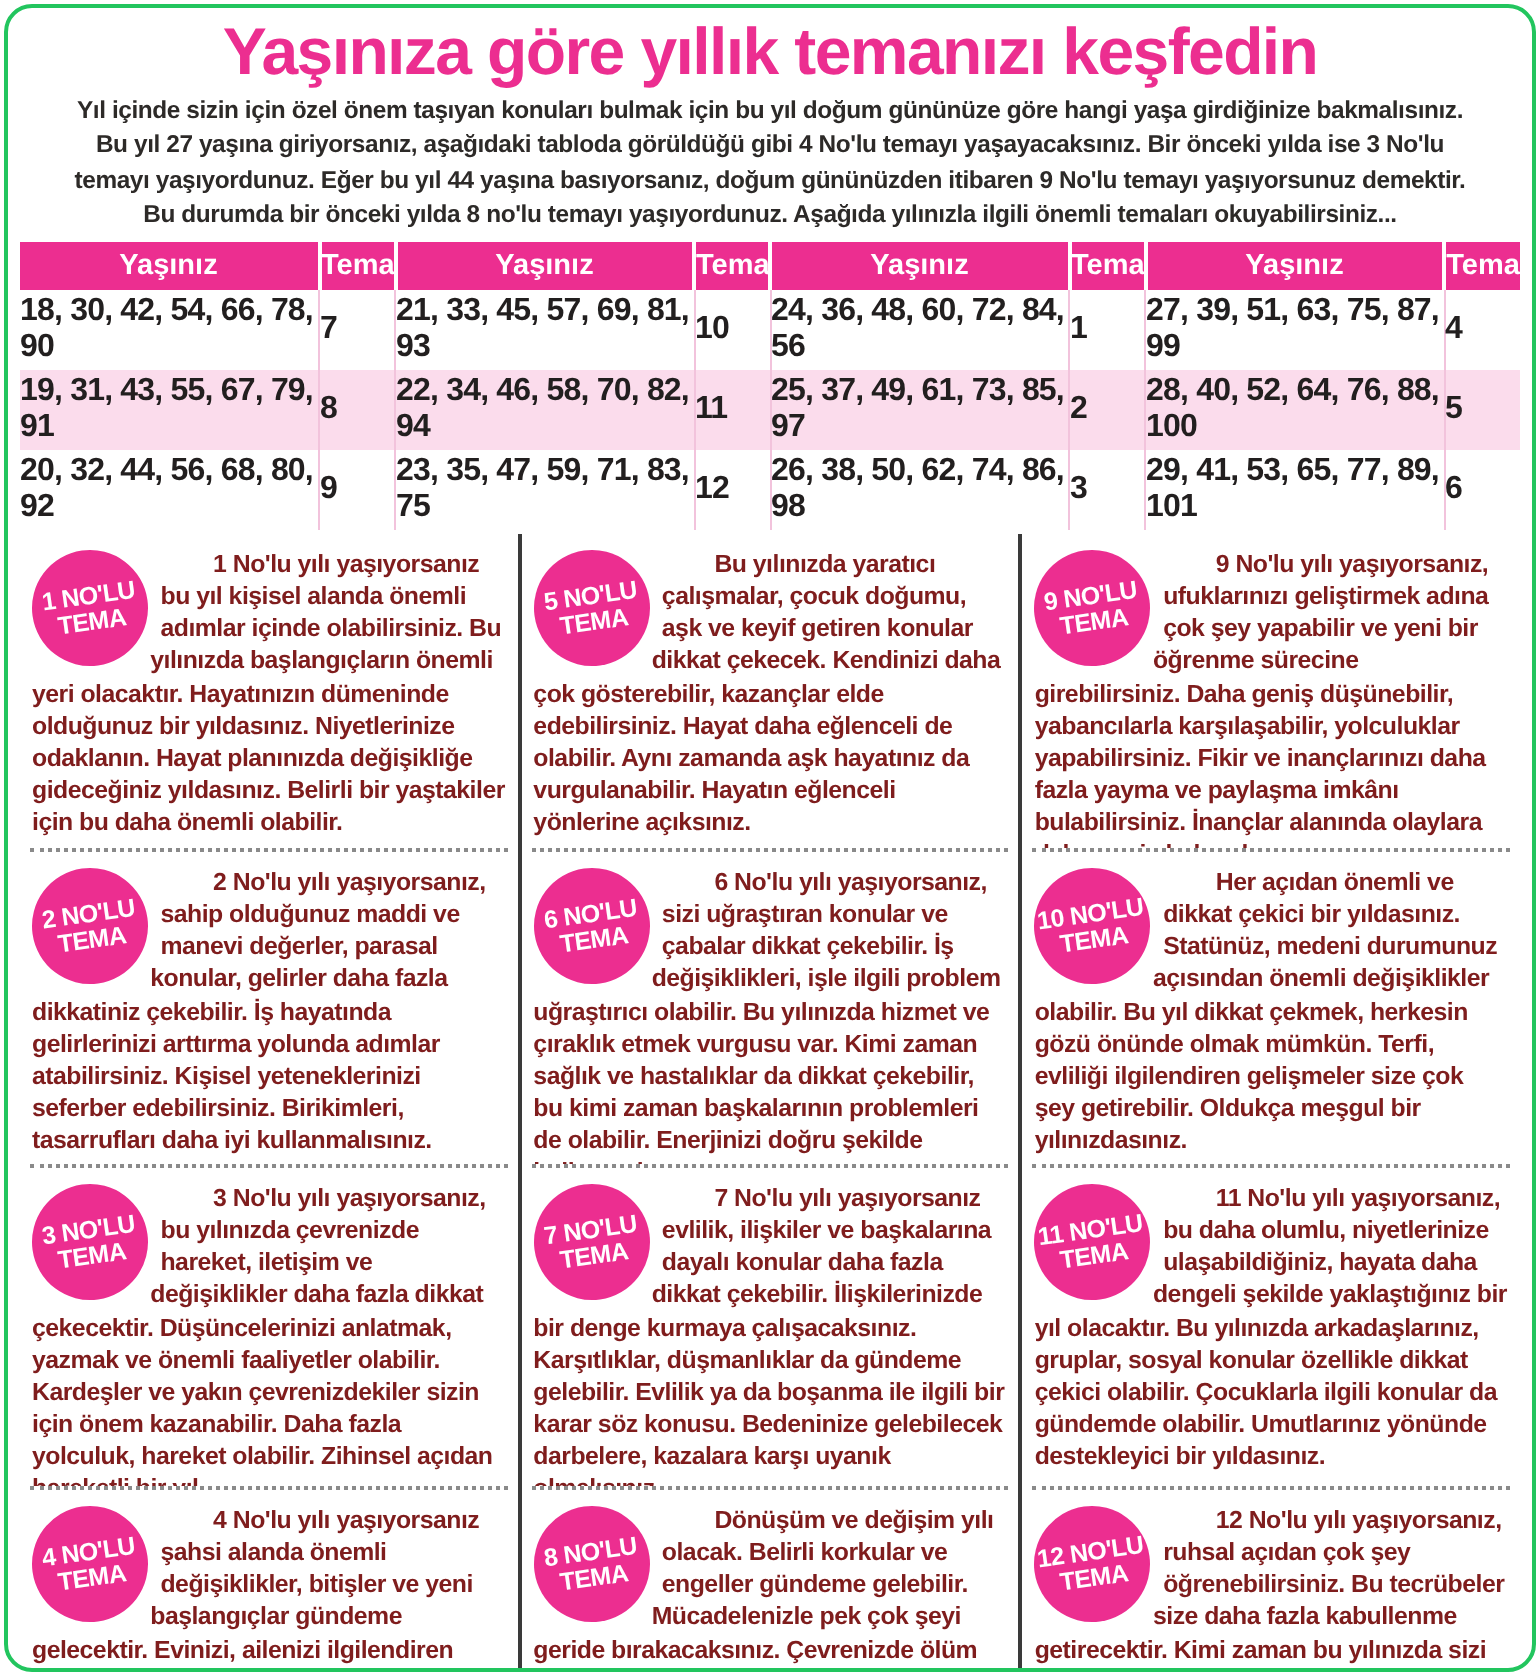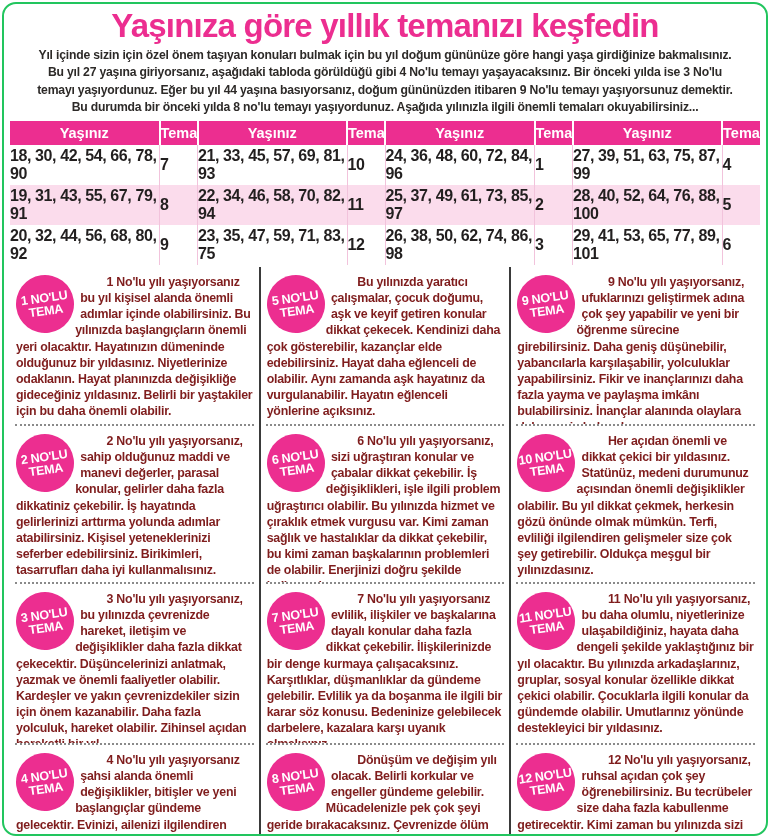--- a/index.html
+++ b/index.html
@@ -88,21 +88,21 @@
         <th>Yaşınız</th>
         <th>Tema</th>
       </tr>
     </thead>
     <tbody>
       <tr>
         <td>18, 30, 42, 54, 66, 78, 90</td>
         <td>7</td>
         <td>21, 33, 45, 57, 69, 81, 93</td>
         <td>10</td>
-        <td>24, 36, 48, 60, 72, 84, 96</td>
+        <td>24, 36, 48, 60, 72, 84, 56</td>
         <td>1</td>
         <td>27, 39, 51, 63, 75, 87, 99</td>
         <td>4</td>
       </tr>
       <tr class="alt">
         <td>19, 31, 43, 55, 67, 79, 91</td>
         <td>8</td>
         <td>22, 34, 46, 58, 70, 82, 94</td>
         <td>11</td>
         <td>25, 37, 49, 61, 73, 85, 97</td>

